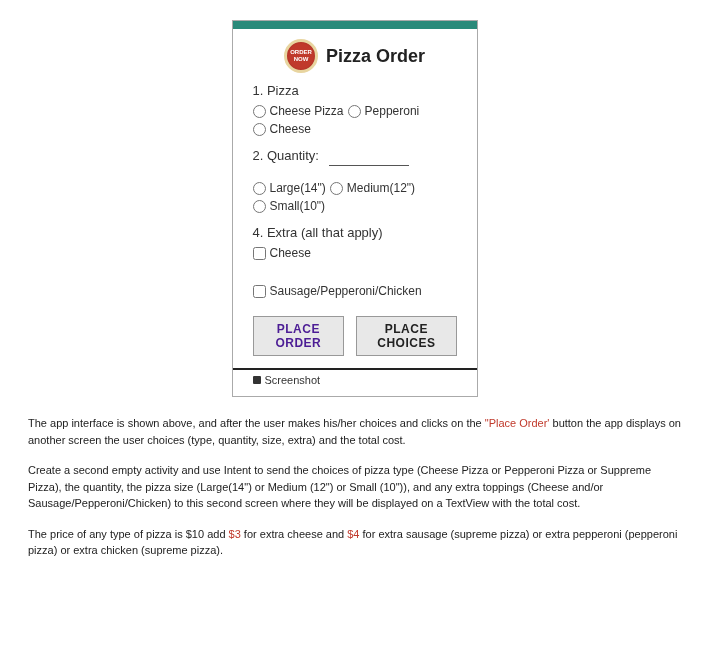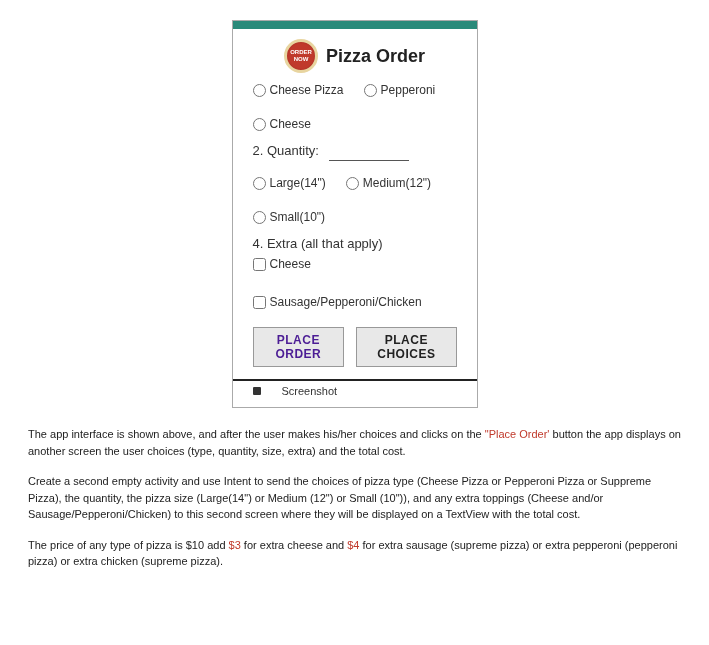--- a/index.html
+++ b/index.html
@@ -68,21 +68,21 @@
     }
 
     .section-label {
       font-size: 13px;
       color: #333;
       margin-bottom: 6px;
     }
 
     .radio-group {
       display: flex;
-      gap: 20px;
+      gap: 4px;
       align-items: center;
       margin-bottom: 4px;
       flex-wrap: wrap;
     }
 
     .radio-item {
       display: flex;
       align-items: center;
       gap: 4px;
       font-size: 12px;
@@ -147,21 +147,21 @@
       font-size: 12px;
       font-weight: bold;
       letter-spacing: 0.5px;
       cursor: pointer;
       color: #222;
     }
 
     .screenshot-tab {
       display: flex;
       align-items: center;
-      gap: 21px;
+      gap: 4px;
       padding: 4px 20px 0 20px;
       border-top: 2px solid #222;
       margin-top: 6px;
     }
 
     .screenshot-dot {
       width: 8px;
       height: 8px;
       background: #333;
       border-radius: 1px;
@@ -196,20 +196,21 @@
 
   <div class="app-title-row">
     <div class="order-badge">
       <span class="order-badge-text">ORDER</span>
       <span class="order-badge-text">NOW</span>
     </div>
     <span class="app-title">Pizza Order</span>
   </div>
 
   <div class="form-section">
+    <div class="section-label">1. Pizza</div>
     <div class="radio-group">
       <label class="radio-item">
         <input type="radio" name="pizza" style="">
         <span>Cheese Pizza</span>
       </label>
       <label class="radio-item">
         <input type="radio" name="pizza" style="">
         <span>Pepperoni</span>
       </label>
       <label class="radio-item">

